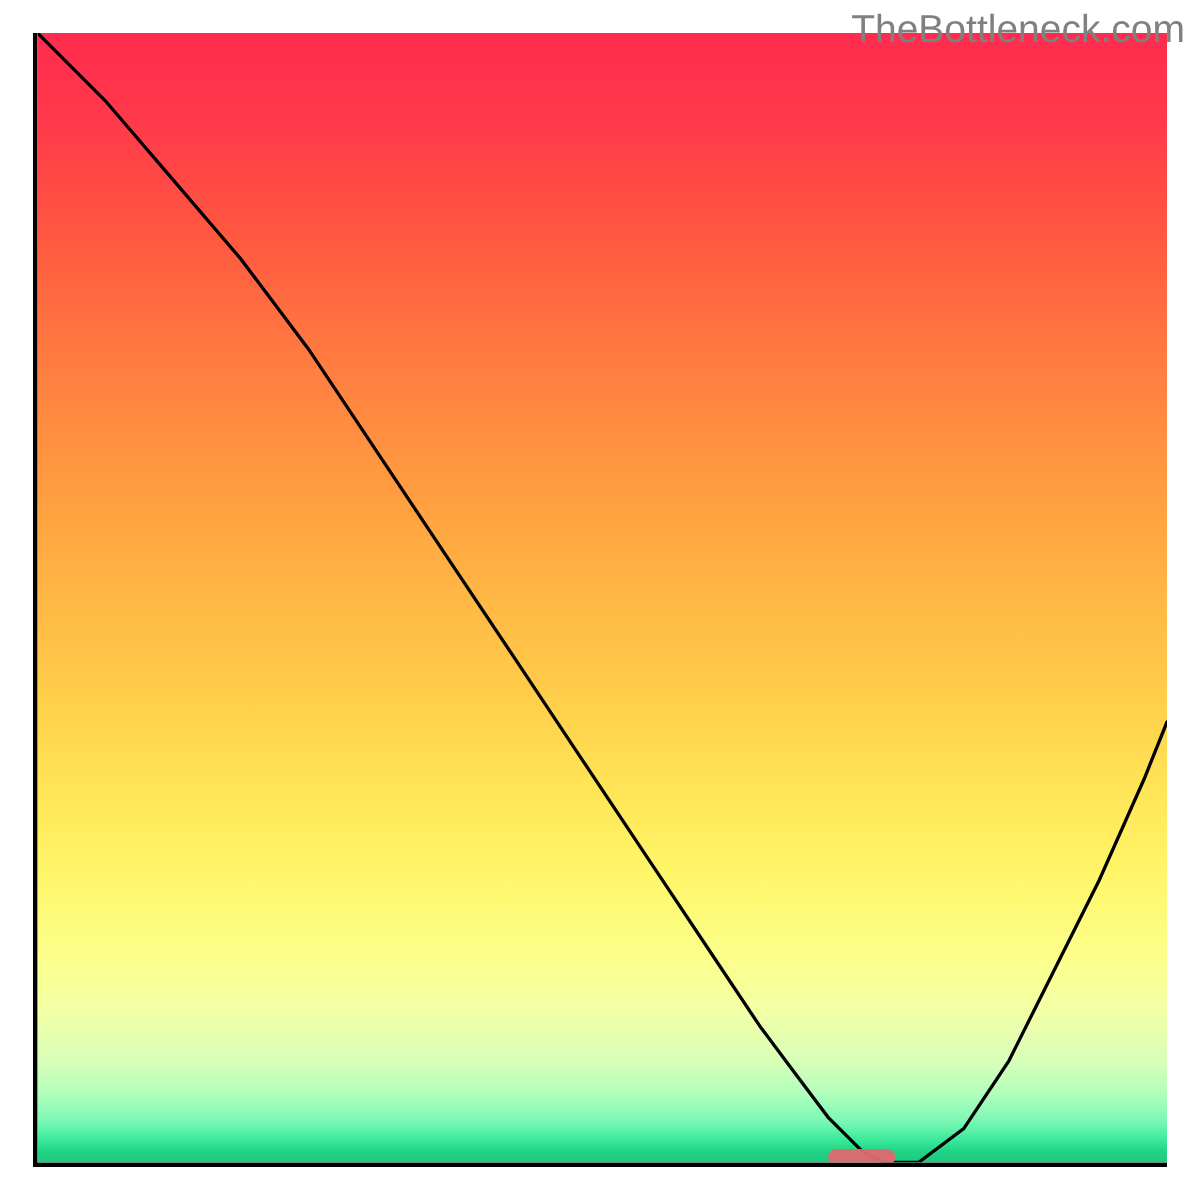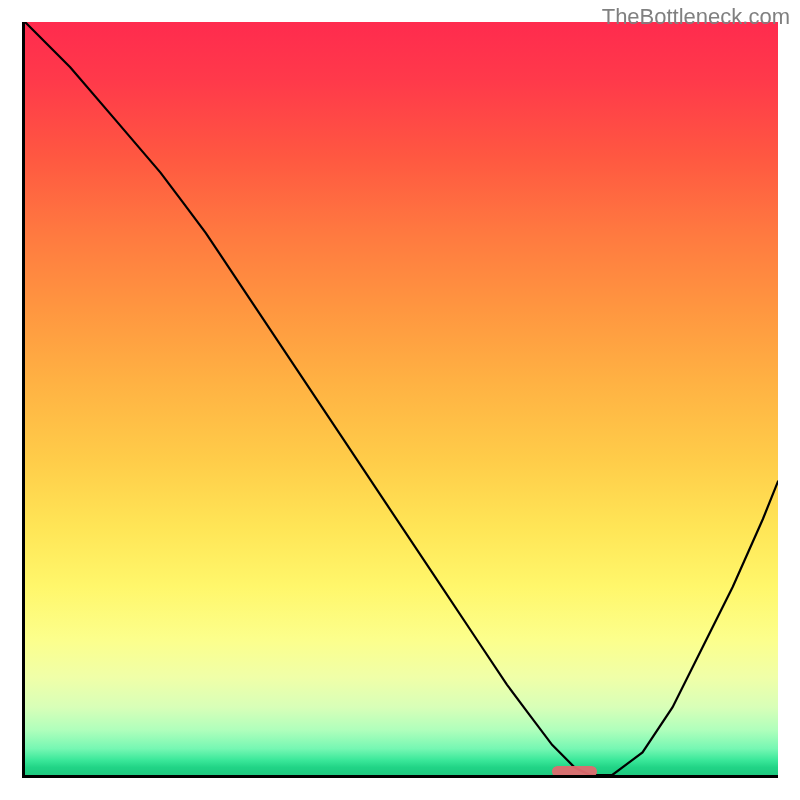--- a/index.html
+++ b/index.html
@@ -10,21 +10,21 @@
     background: #ffffff;
     font-family: Arial, Helvetica, sans-serif;
     position: relative;
     overflow: hidden;
   }
   .watermark {
     position: absolute;
     top: 4px;
     right: 10px;
     color: #808080;
-    font-size: 22px;
+    font-size: 26px;
     font-weight: 400;
     z-index: 10;
   }
   .plot-area {
     position: absolute;
     left: 22px;
     top: 22px;
     width: 756px;
     height: 756px;
     border-left: 3px solid #000;

